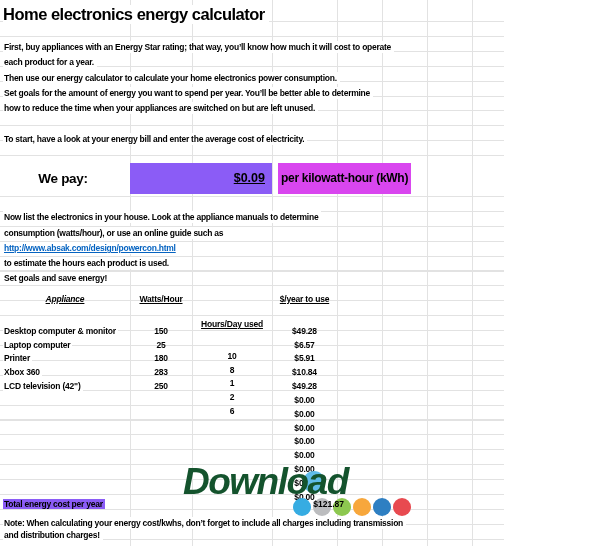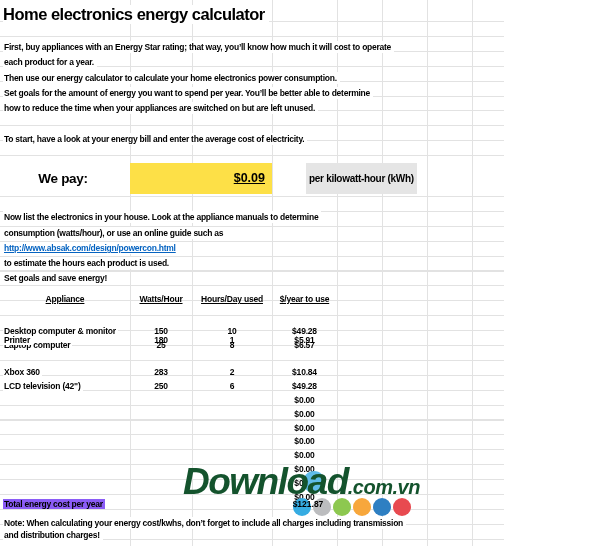--- a/index.html
+++ b/index.html
@@ -42,35 +42,34 @@
     position:absolute; left:0; top:163px; width:126px; height:31px; line-height:31px;
     text-align:center; font-size:13.5px; z-index:1; letter-spacing:-0.3px;
   }
   .wepay-cell {
     position:absolute; left:130px; top:163px; width:142px; height:31px; line-height:31px;
     text-align:right; padding-right:7px; box-sizing:border-box;
     font-size:12.5px; z-index:2;
   }
   .wepay-unit {
     position:absolute; left:278px; top:163px; height:31px; line-height:31px;
-    font-size:10px; z-index:1; letter-spacing:-0.3px; background:#e5e5e5; padding:0 3px;
+    font-size:12px; z-index:1; letter-spacing:-0.3px; background:#d946ef; padding:0 3px;
     white-space:nowrap;
-    margin-left:28px;
   }
   .hyperlink { color:#0563c1; text-decoration:underline; cursor:pointer; }
   
   .hdr-row, .data-row { position:absolute; left:0; width:100%; height:13px; z-index:1; font-size:8.5px; letter-spacing:-0.2px; }
   .hdr-row span { text-decoration:underline; }
   .cell-a { position:absolute; left:3px; white-space:nowrap; background:#fff; padding:0 2px 0 1px;text-align:right; }
-  .hdr-a  { position:absolute; left:2px;  width:126px; text-align:center; }
+  .hdr-a  { position:absolute; left:2px;  width:126px; text-align:center;font-style:italic; }
   .cell-b { position:absolute; left:130px; width:62px; text-align:center; }
-  .cell-c { position:absolute; left:192px; width:80px; text-align:center; }
+  .cell-c { position:absolute; left:192px; width:80px; text-align:center;margin-top:25px; }
   .cell-d { position:absolute; left:272px; width:65px; text-align:center; }
   .total-label { position:absolute; left:3px; top:499px; z-index:1; font-size:8.5px; letter-spacing:-0.25px; white-space:nowrap; background:#8b5cf6; padding:0 2px 0 1px; }
-  .total-value { position:absolute; left:272px; top:499px; width:72px; text-align:center; z-index:7; font-size:8.5px; }
+  .total-value { position:absolute; left:272px; top:499px; width:72px; text-align:right; z-index:7; font-size:8.5px; }
   
   #wm-disc { position:absolute; left:303px; top:471px; width:22px; height:22px; border-radius:50%; background:#5fbbe9; z-index:4; }
   #wm { position:absolute; left:183px; top:461px; z-index:5; display:flex; align-items:baseline; font-style:italic; color:#2b83c5; white-space:nowrap; }
   .wm-big   { font-size:37px; letter-spacing:-1.5px; }
   .wm-small { font-size:20px; letter-spacing:-0.5px; }
   #wm-dots { position:absolute; left:293px; top:498px; z-index:6; display:flex; gap:2px; }
   .dot { width:18px; height:18px; border-radius:50%; display:inline-block; }
 </style>
 </head>
 <body>
@@ -84,21 +83,21 @@
 
   <div class="trow" style="top:40.5px">First, buy appliances with an Energy Star rating; that way, you’ll know how much it will cost to operate</div>
   <div class="trow" style="top:56px">each product for a year.</div>
   <div class="trow" style="top:71.5px">Then use our energy calculator to calculate your home electronics power consumption.</div>
   <div class="trow" style="top:87px">Set goals for the amount of energy you want to spend per year. You’ll be better able to determine</div>
   <div class="trow" style="top:102px">how to reduce the time when your appliances are switched on but are left unused.</div>
 
   <div class="trow" style="top:133px">To start, have a look at your energy bill and enter the average cost of electricity.</div>
 
   <div class="wepay-label">We pay:</div>
-  <div class="wepay-cell" id="wepay-cell" style="background: #fde047; text-decoration: underline;">$0.09</div>
+  <div class="wepay-cell" id="wepay-cell" style="background: #8b5cf6; text-decoration: underline;">$0.09</div>
   <div class="wepay-unit">per kilowatt-hour (kWh)</div>
 
   <div class="trow" style="top:211px">Now list the electronics in your house. Look at the appliance manuals to determine</div>
   <div class="trow" style="top:226.5px">consumption (watts/hour), or use an online guide such as</div>
   <div class="trow hyperlink" style="top:242px">http://www.absak.com/design/powercon.html</div>
   <div class="trow" style="top:257px">to estimate the hours each product is used.</div>
   <div class="trow" style="top:272px">Set goals and save energy!</div>
 
   <div class="hdr-row" style="top:294px">
     <span class="hdr-a">Appliance</span>
@@ -113,21 +112,21 @@
         <span class="cell-b">150</span>
         <span class="cell-c">10</span>
         <span class="cell-d">$49.28</span>
       </div>
       <div class="data-row" style="top: 339.8px;">
         <span class="cell-a">Laptop computer</span>
         <span class="cell-b">25</span>
         <span class="cell-c">8</span>
         <span class="cell-d">$6.57</span>
       </div>
-      <div class="data-row" style="top: 335px;">
+      <div class="data-row" style="top: 353px;">
         <span class="cell-a">Printer</span>
         <span class="cell-b">180</span>
         <span class="cell-c">1</span>
         <span class="cell-d">$5.91</span>
       </div>
       <div class="data-row" style="top: 367.4px;">
         <span class="cell-a">Xbox 360</span>
         <span class="cell-b">283</span>
         <span class="cell-c">2</span>
         <span class="cell-d">$10.84</span>
@@ -166,21 +165,20 @@
 
   <div class="total-label">Total energy cost per year</div>
   <div class="total-value">$121.87</div>
 
   <div class="trow" style="top:516.5px">Note: When calculating your energy cost/kwhs, don’t forget to include all charges including transmission</div>
   <div class="trow" style="top:529px">and distribution charges!</div>
 
   <div id="wm-disc"></div>
   <div id="wm" style="color: #14532d;">
     <span class="wm-big">Download</span>
-    <span class="wm-small">.com.vn</span>
   </div>
   <div id="wm-dots">
       <span class="dot" style="background: rgb(54, 172, 226);"></span>
       <span class="dot" style="background: rgb(188, 189, 191);"></span>
       <span class="dot" style="background: rgb(141, 200, 80);"></span>
       <span class="dot" style="background: rgb(247, 167, 60);"></span>
       <span class="dot" style="background: rgb(46, 127, 194);"></span>
       <span class="dot" style="background: rgb(232, 74, 80);"></span>
     </div>
 </div>

